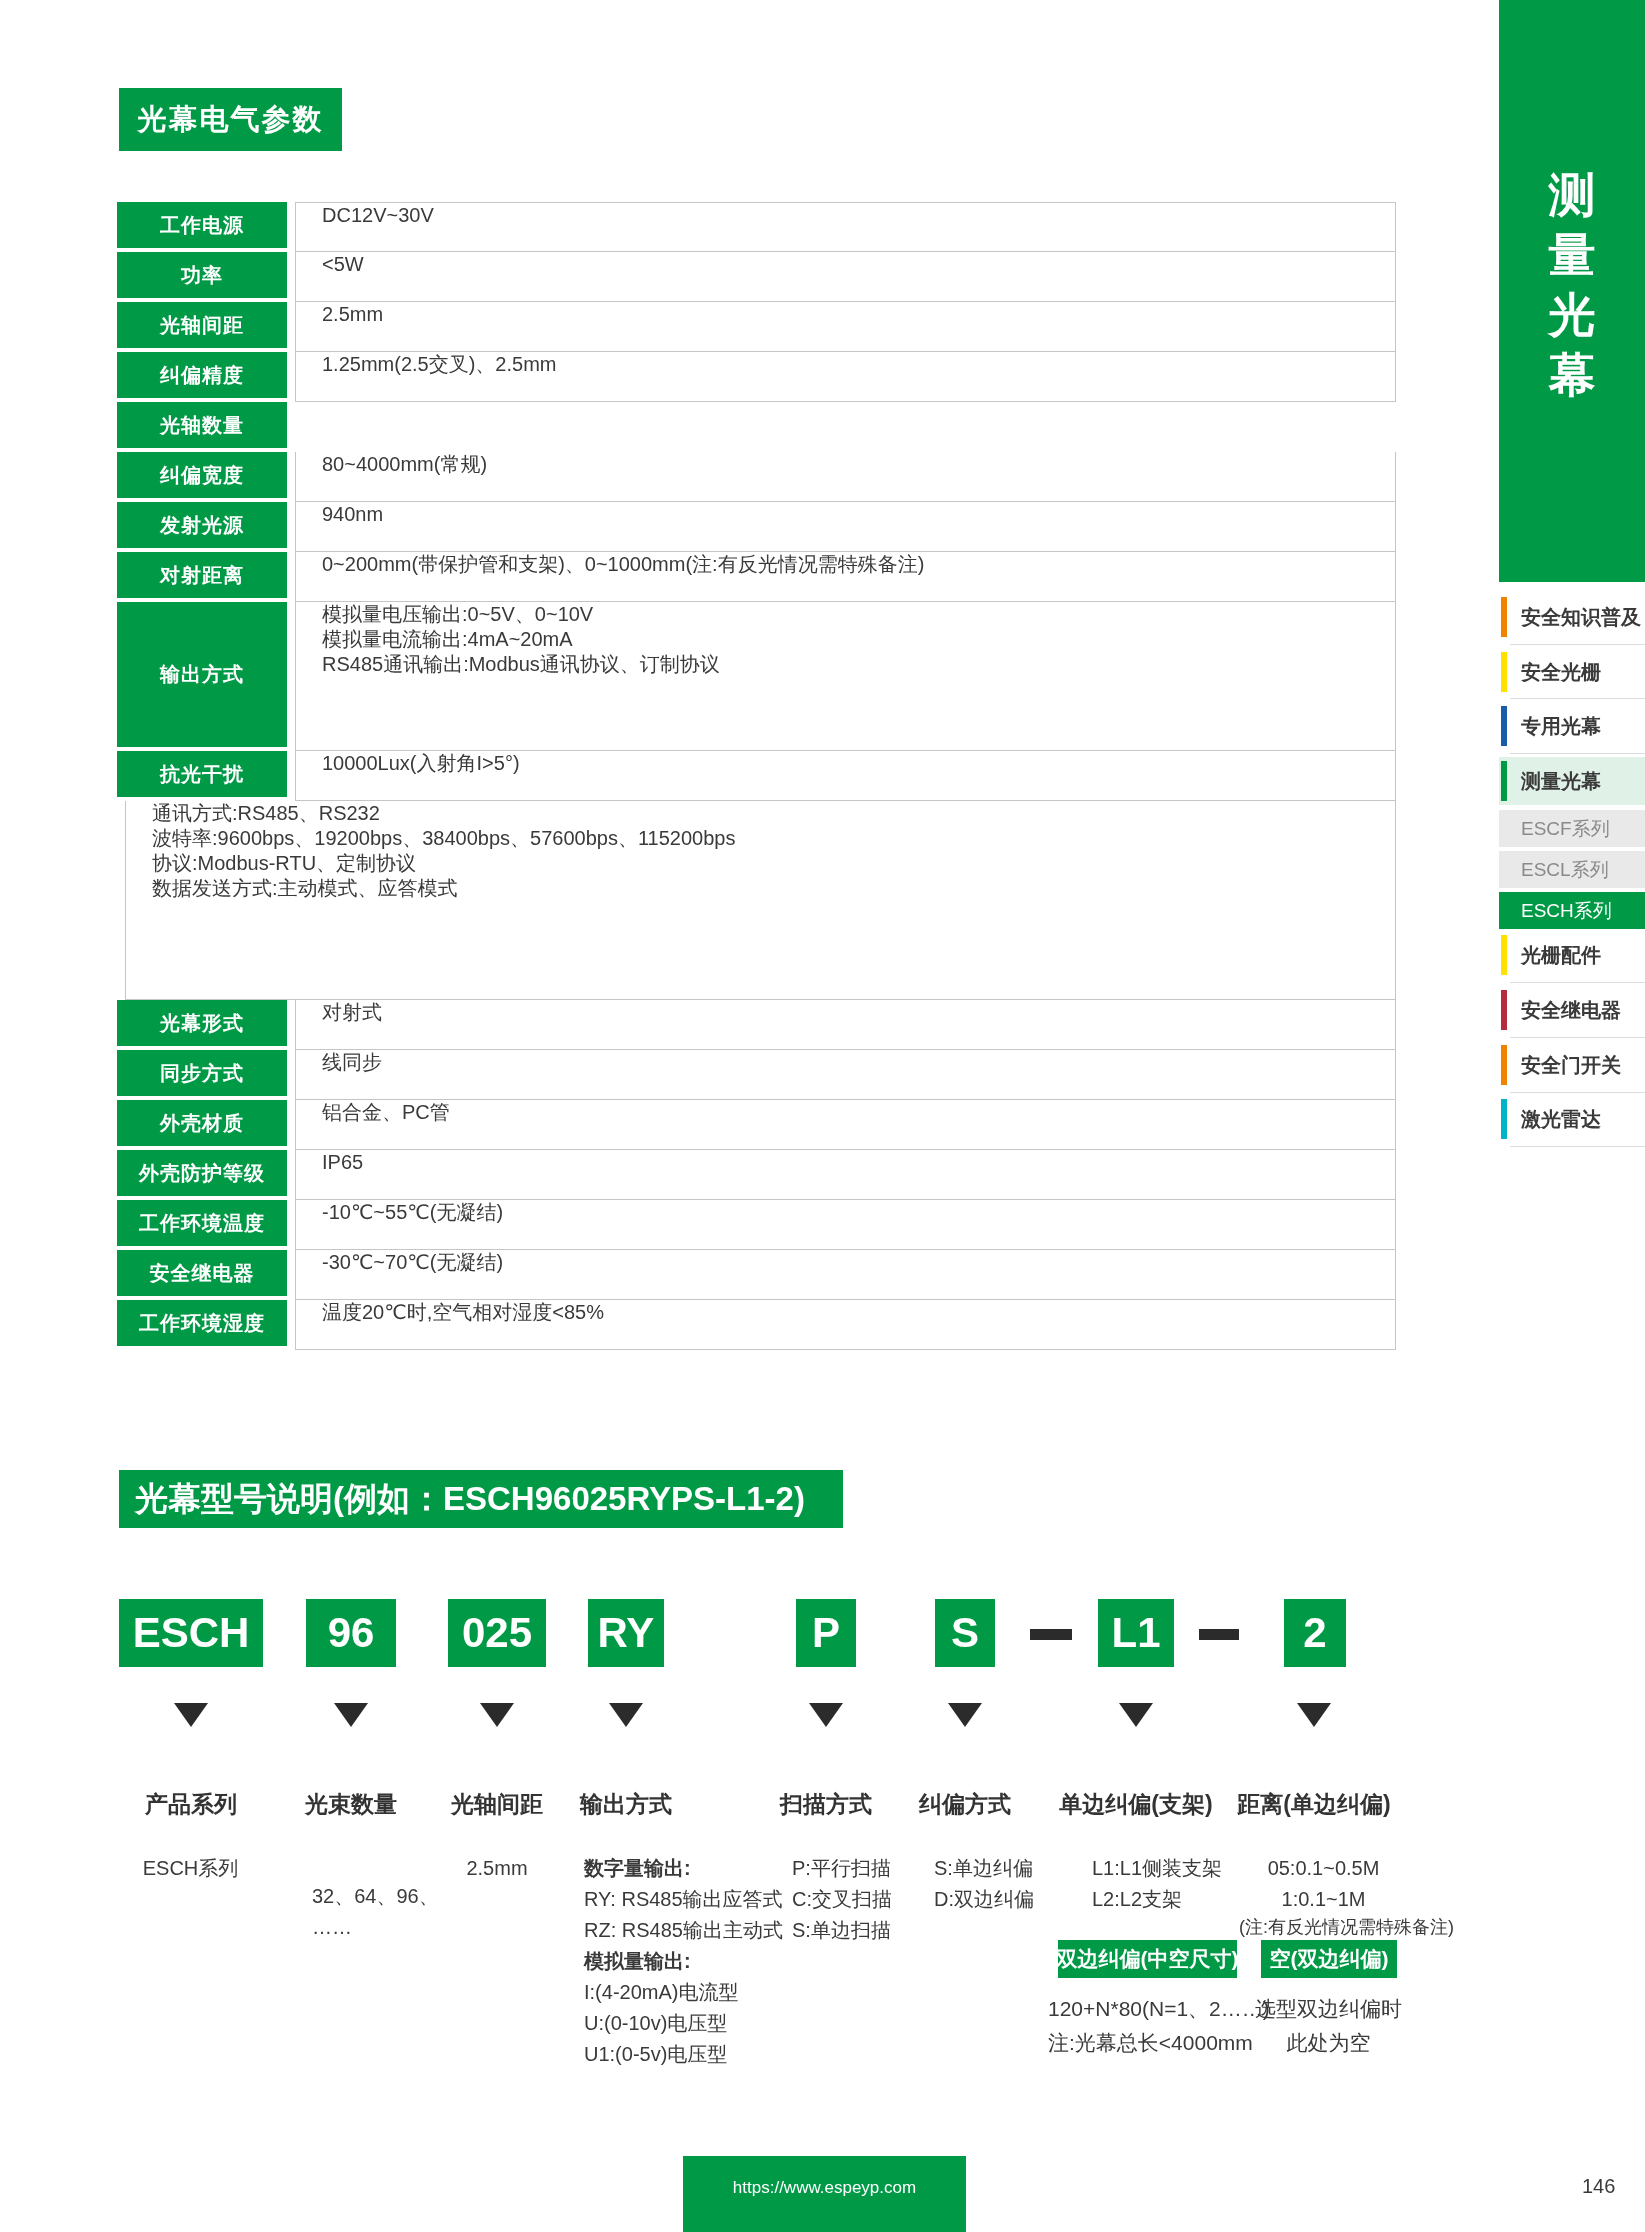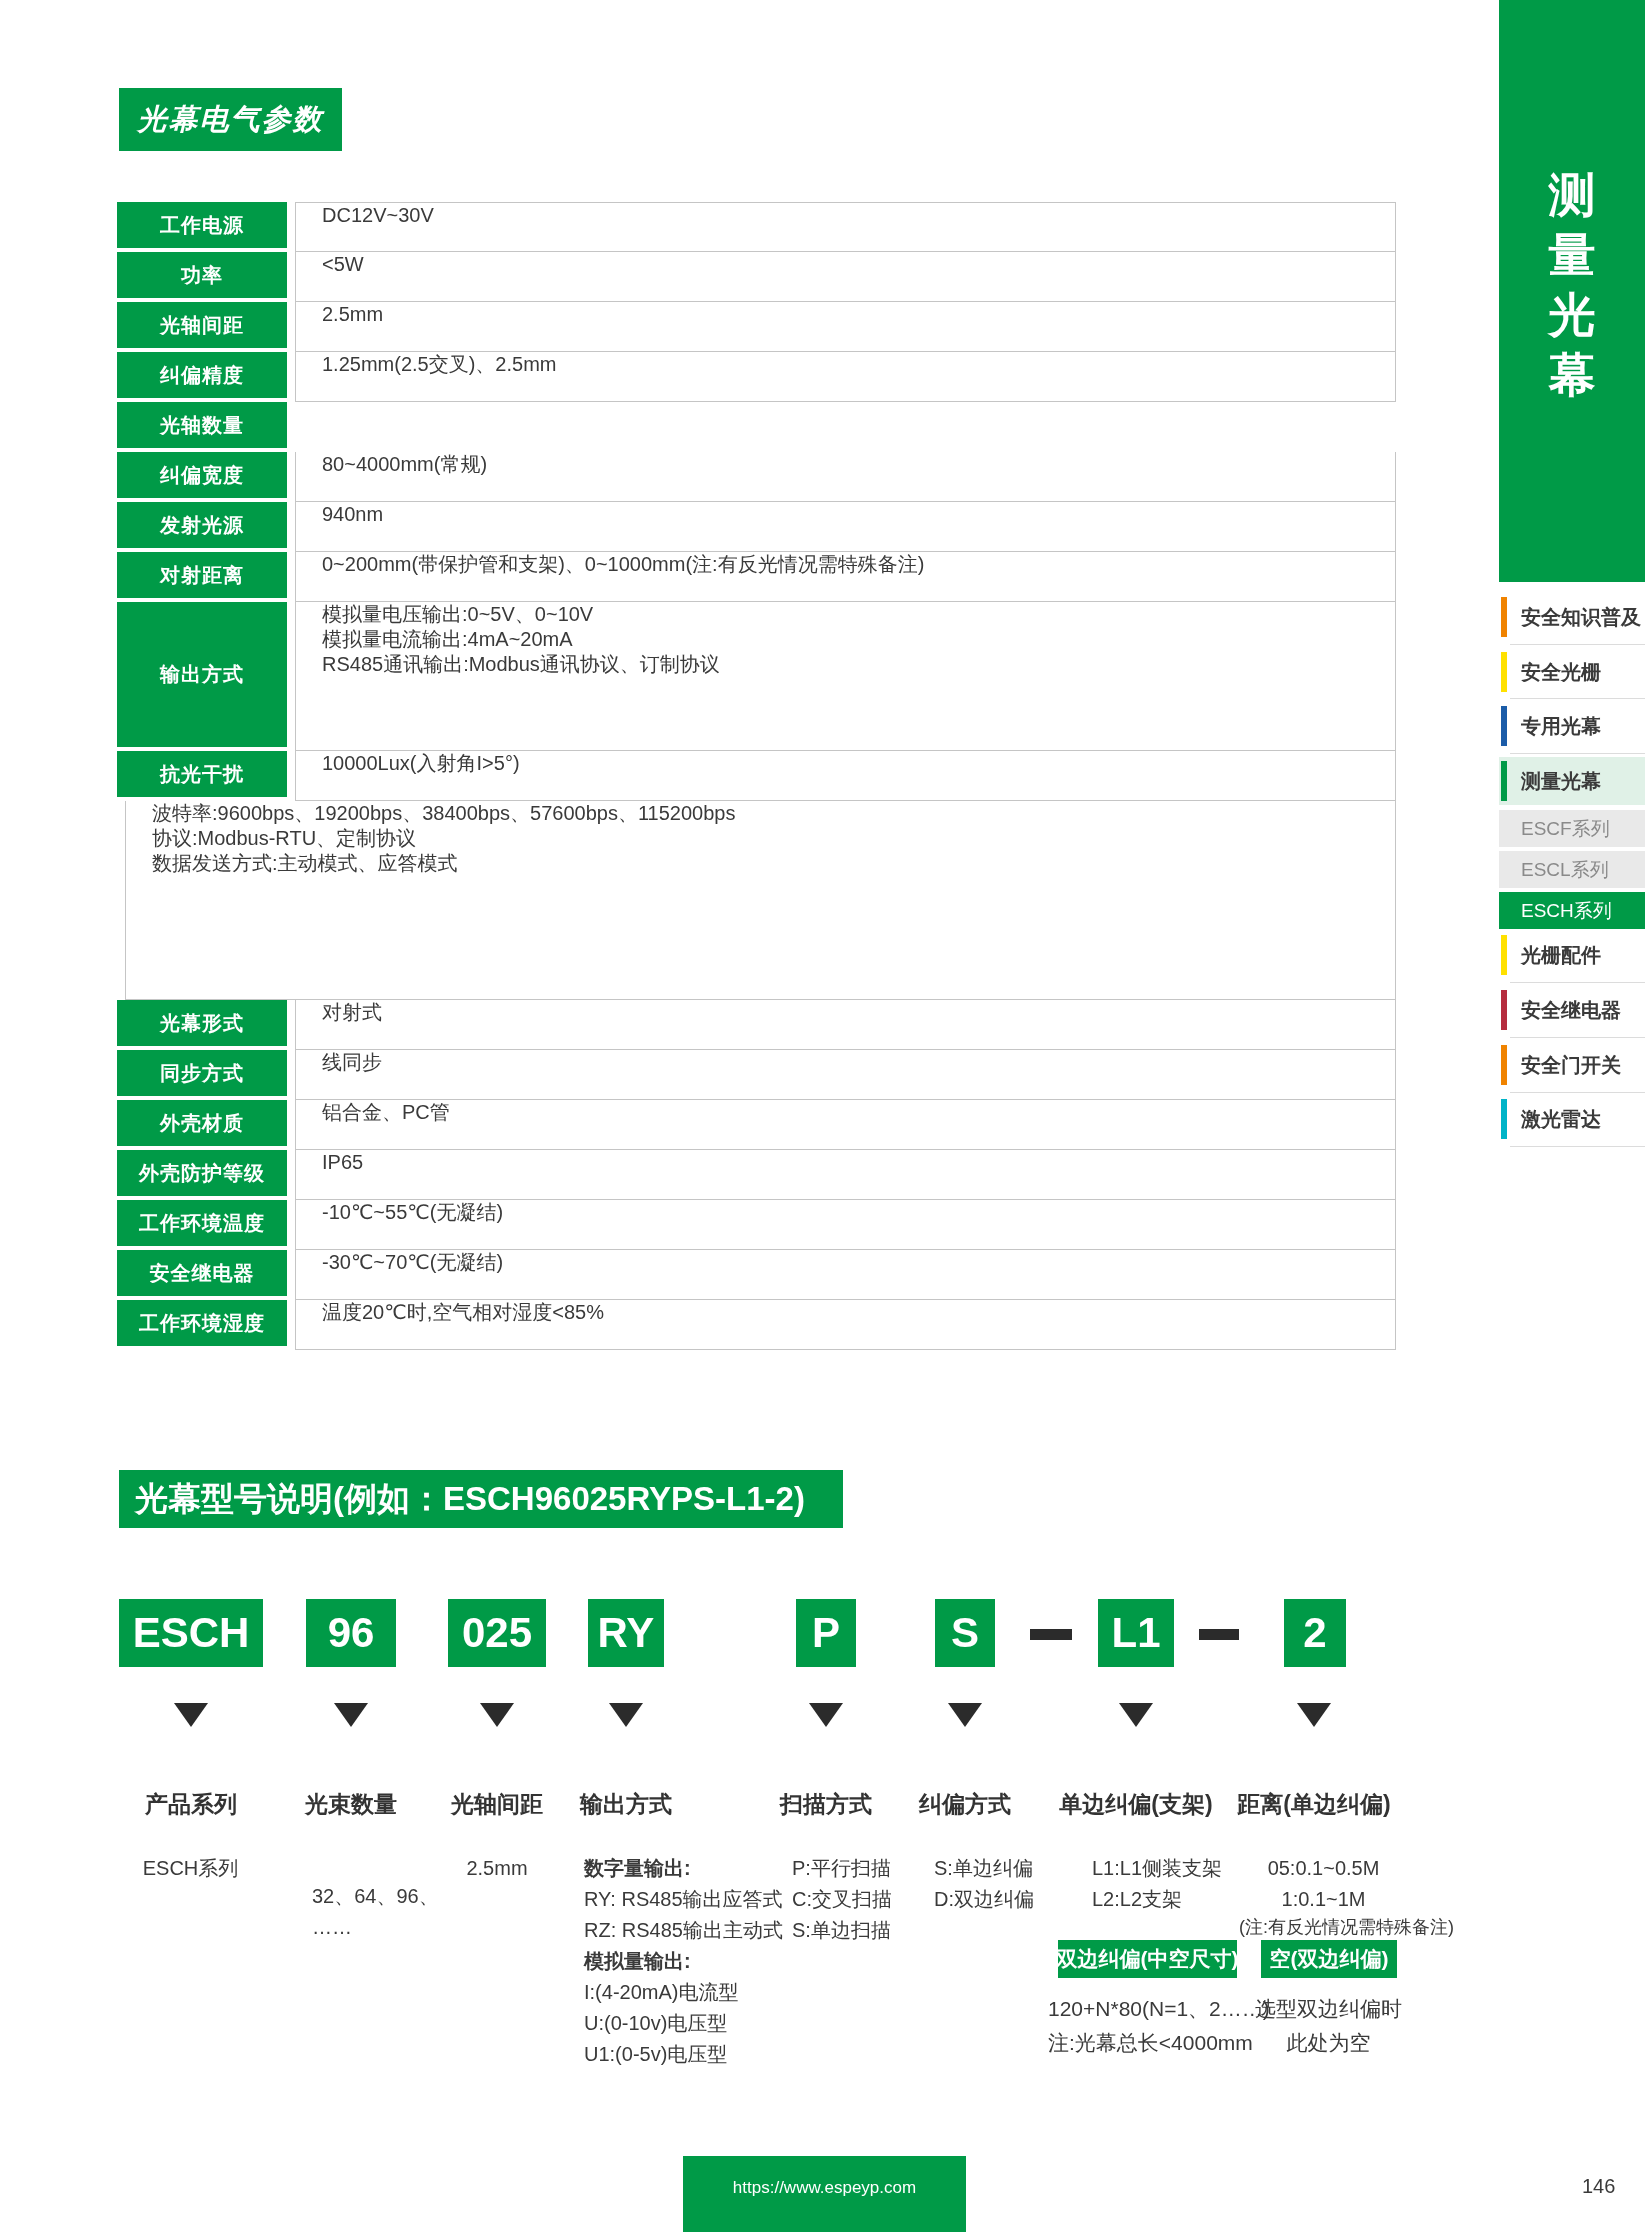--- a/index.html
+++ b/index.html
@@ -7,21 +7,21 @@
     --dark:#3A3A3A;
   }
   html,body{margin:0;padding:0;background:#fff;}
   .page{
     position:relative;width:1646px;height:2233px;background:#fff;overflow:hidden;
     font-family:"Liberation Sans","DejaVu Sans",sans-serif;color:var(--dark);
   }
   
   .badge-title{
     position:absolute;left:119px;top:88px;width:223px;height:63px;background:var(--green);
-    color:#fff;font-weight:bold;font-size:29px;display:flex;align-items:center;justify-content:center;letter-spacing:2px;font-style:italic;
+    color:#fff;font-weight:bold;font-size:29px;display:flex;align-items:center;justify-content:center;letter-spacing:2px;
   }
   .banner-title{
     position:absolute;left:119px;top:1470px;width:724px;height:58px;background:var(--green);
     color:#fff;font-weight:bold;font-size:33px;display:flex;align-items:center;padding-left:16px;box-sizing:border-box;white-space:nowrap;
   }
   
   #spec-table{position:absolute;left:117px;top:202px;width:1279px;}
   .spec-row{display:flex;}
   .spec-label{
     flex:0 0 170px;width:170px;background:var(--green);border-bottom:4px solid #fff;box-sizing:border-box;
@@ -137,20 +137,21 @@
         </div>
       </div>
       <div class="spec-row" style="height: 50px;">
         <div class="spec-label">抗光干扰</div>
         <div class="spec-value">
           <div class="spec-line">10000Lux(入射角I&gt;5°)</div>
         </div>
       </div>
       <div class="spec-row" style="height: 199px;">
         <div class="spec-value">
+          <div class="spec-line">通讯方式:RS485、RS232</div>
           <div class="spec-line">波特率:9600bps、19200bps、38400bps、57600bps、115200bps</div>
           <div class="spec-line">协议:Modbus-RTU、定制协议</div>
           <div class="spec-line">数据发送方式:主动模式、应答模式</div>
         </div>
       </div>
       <div class="spec-row" style="height: 50px;">
         <div class="spec-label">光幕形式</div>
         <div class="spec-value">
           <div class="spec-line">对射式</div>
         </div>

